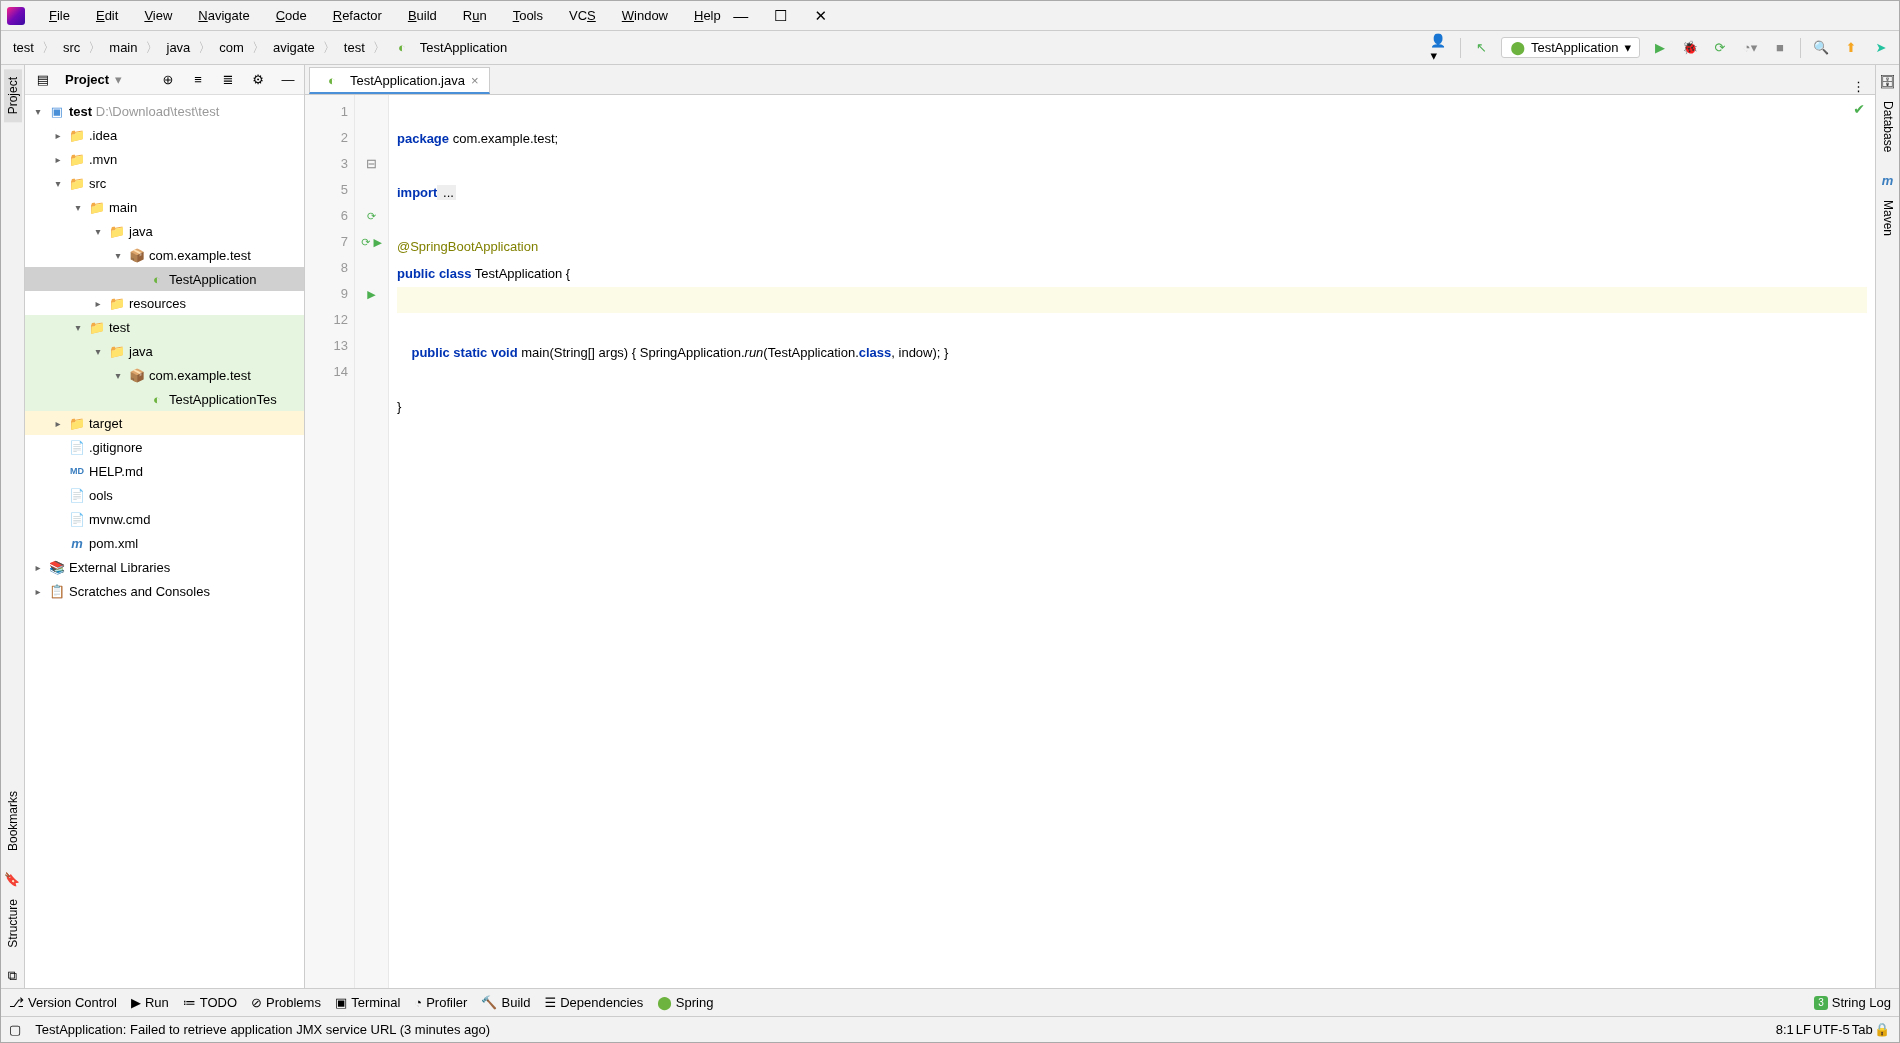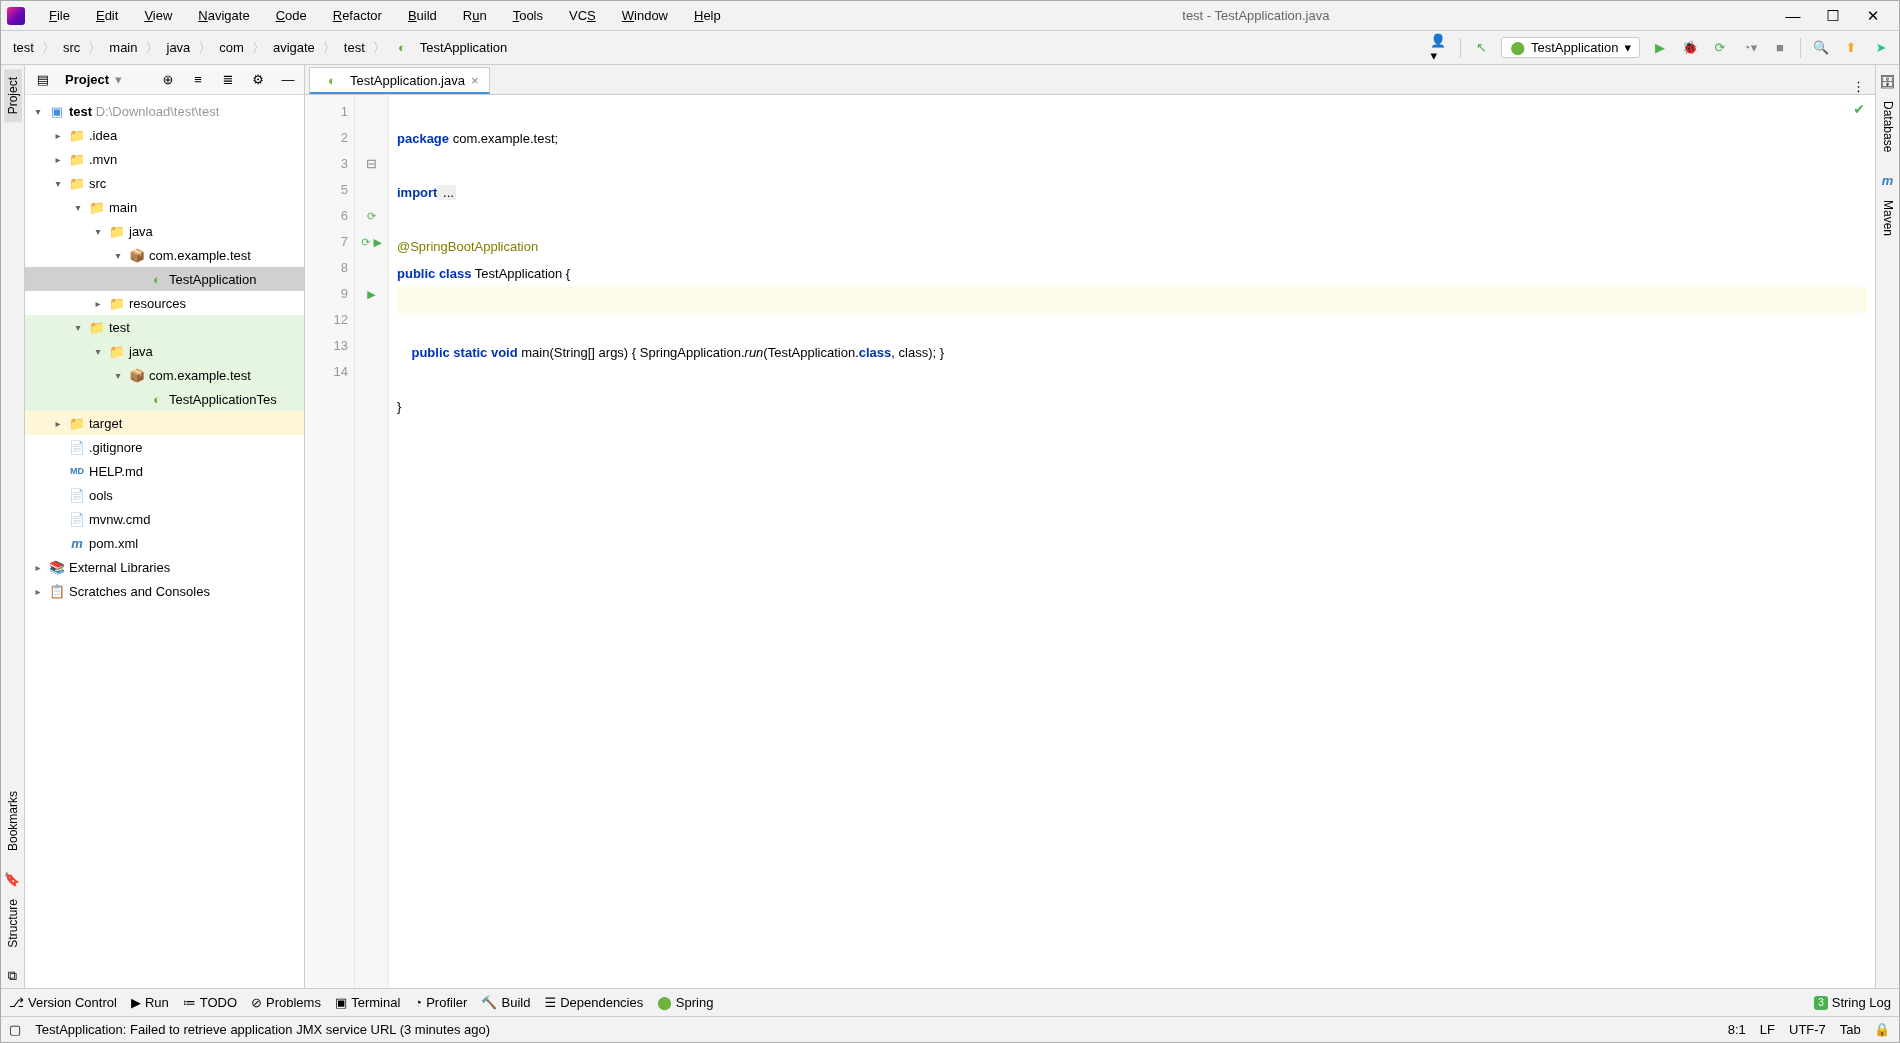--- a/index.html
+++ b/index.html
@@ -53,42 +53,41 @@
 .ann { color:#808000;}
 .fn { font-style:italic;}
 .hl-line { background:#fcfbe8; display:block; width:100%;}
 .gray-bg { background:#eee; padding:0 2px;}
 .check-icon { position:absolute; top:6px; right:10px; color:#4caf50; font-size:14px;}
 .right-gutter { width:24px; background:#f2f2f2; border-left:1px solid #ccc; display:flex; flex-direction:column; align-items:center; padding-top:4px;}
 .right-gutter .vtab { writing-mode:vertical-rl; padding:8px 2px; font-size:12px; cursor:pointer; margin-bottom:8px;}
 .bottom-bar { height:28px; display:flex; align-items:center; border-top:1px solid #ccc; background:#f2f2f2; padding:0 8px; gap:14px;}
 .bb-item { display:flex; align-items:center; gap:4px; cursor:pointer; font-size:13px;}
 .status-bar { height:26px; display:flex; align-items:center; border-top:1px solid #ccc; background:#f2f2f2; padding:0 8px; gap:14px; font-size:13px;}
-.status-right { margin-left:auto; display:flex; gap:14px; align-items:center;}
+.status-right { margin-left:auto; display:flex; gap:2px; align-items:center;}
 .badge { background:#4caf50; color:#fff; border-radius:3px; font-size:10px; padding:0 4px; line-height:14px;}
 .spring-leaf { color:#6db33f;}
 </style>
 </head>
 <body>
 
 <div class="menubar">
   <div class="logo"></div>
   <div class="menu-item"><span class="u">F</span>ile</div>
   <div class="menu-item"><span class="u">E</span>dit</div>
   <div class="menu-item"><span class="u">V</span>iew</div>
   <div class="menu-item"><span class="u">N</span>avigate</div>
   <div class="menu-item"><span class="u">C</span>ode</div>
   <div class="menu-item"><span class="u">R</span>efactor</div>
   <div class="menu-item"><span class="u">B</span>uild</div>
   <div class="menu-item">R<span class="u">u</span>n</div>
   <div class="menu-item"><span class="u">T</span>ools</div>
   <div class="menu-item">VC<span class="u">S</span></div>
   <div class="menu-item"><span class="u">W</span>indow</div>
   <div class="menu-item"><span class="u">H</span>elp</div>
-  <div class="title-area">test - TestApplication.java</div>
   <div class="win-controls">
     <div class="win-btn">—</div>
     <div class="win-btn">☐</div>
     <div class="win-btn">✕</div>
   </div>
 </div>
 
 <div class="navbar">
   <div class="breadcrumb">
     <span class="crumb">test</span>
@@ -294,21 +293,21 @@
           <div>&nbsp;</div>
       </div>
       <div class="code">
 <span><span class="kw">package</span><span> com.example.test;</span></span>
 <span> </span>
 <span><span class="kw">import</span><span class="gray-bg"> ...</span></span>
 <span> </span>
 <span class="ann">@SpringBootApplication</span>
 <span><span class="kw">public</span><span class="kw"> class</span><span> TestApplication {</span></span>
 <span class="hl-line"> </span>
-<span>    <span class="kw">public</span><span class="kw"> static</span><span class="kw"> void</span><span> main</span><span>(String[] args) { SpringApplication.</span><span class="fn">run</span><span>(TestApplication.</span><span class="kw">class</span><span>, class); }</span></span>
+<span>    <span class="kw">public</span><span class="kw"> static</span><span class="kw"> void</span><span> main</span><span>(String[] args) { SpringApplication.</span><span class="fn">run</span><span>(TestApplication.</span><span class="kw">class</span><span>, indow); }</span></span>
 <span> </span>
 <span>}</span>
       </div>
       <div class="check-icon">✔</div>
     </div>
   </div>
 
   <div class="right-gutter">
     <div class="gutter-icon">🗄</div>
     <div class="vtab">Database</div>
@@ -360,17 +359,17 @@
     <span>String Log</span>
   </div>
 </div>
 
 <div class="status-bar">
   <span>▢</span>
   <span>TestApplication: Failed to retrieve application JMX service URL (3 minutes ago)</span>
   <div class="status-right">
     <span>8:1</span>
     <span>LF</span>
-    <span>UTF-7</span>
+    <span>UTF-5</span>
     <span>Tab</span>
     <span>🔒</span>
   </div>
 </div>
 
 </body></html>

